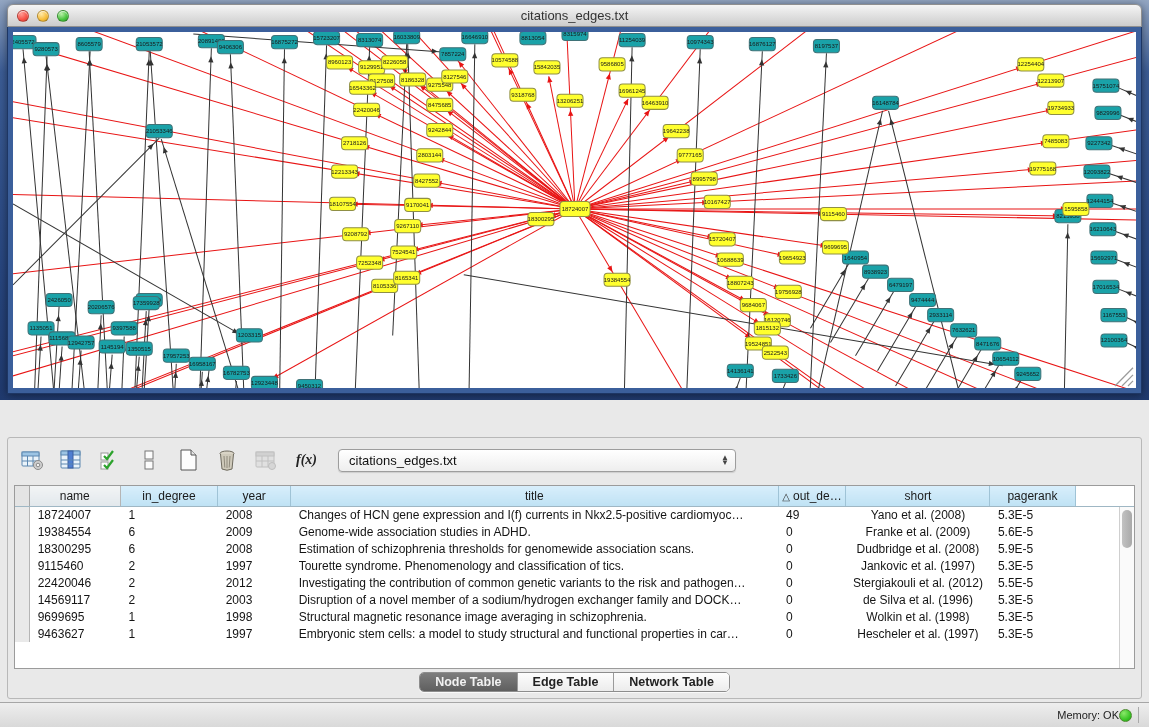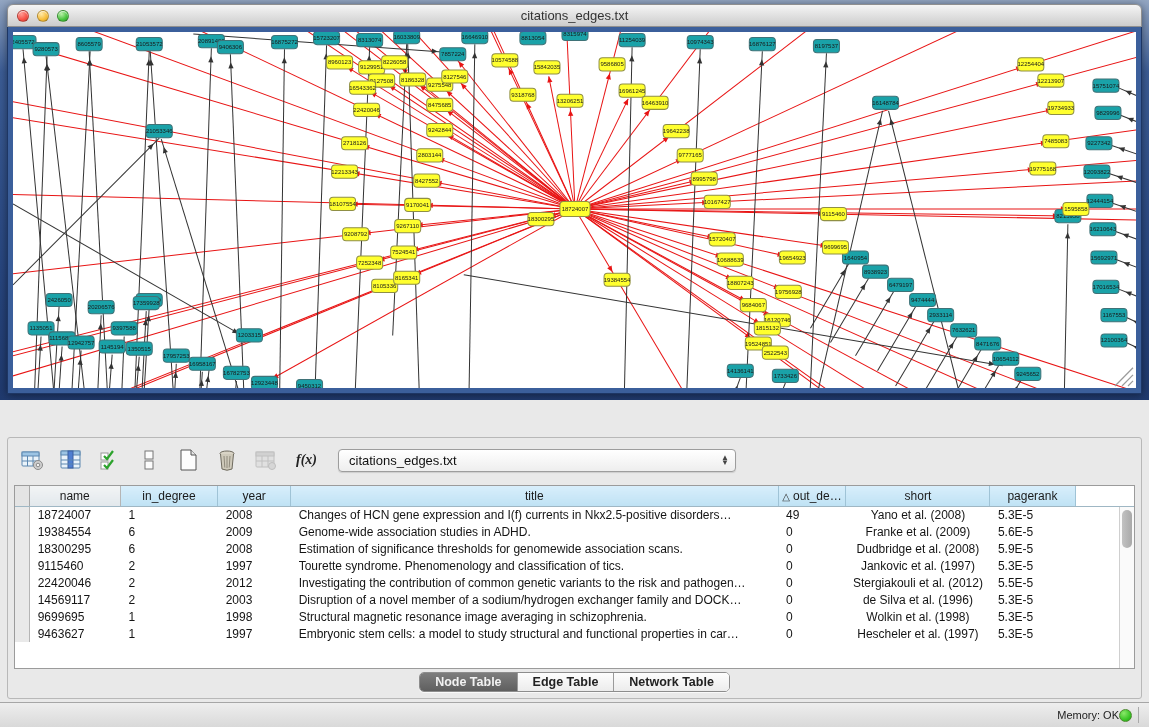--- a/index.html
+++ b/index.html
@@ -915,21 +915,21 @@
               <th class=""><span>pagerank</span></th>
               <th class="filler"></th>
             </tr>
           </thead>
           <tbody>
             <tr>
               <td class="gutter"></td>
               <td>18724007</td>
               <td>1</td>
               <td>2008</td>
-              <td>Changes of HCN gene expression and I(f) currents in Nkx2.5-positive disorders…</td>
+              <td>Changes of HCN gene expression and I(f) currents in Nkx2.5-positive cardiomyoc…</td>
               <td>49</td>
               <td class="center">Yano et al. (2008)</td>
               <td>5.3E-5</td>
               <td></td>
             </tr>
             <tr>
               <td class="gutter"></td>
               <td>19384554</td>
               <td>6</td>
               <td>2009</td>
@@ -937,21 +937,21 @@
               <td>0</td>
               <td class="center">Franke et al. (2009)</td>
               <td>5.6E-5</td>
               <td></td>
             </tr>
             <tr>
               <td class="gutter"></td>
               <td>18300295</td>
               <td>6</td>
               <td>2008</td>
-              <td>Estimation of significance thresholds for genomewide association scans.</td>
+              <td>Estimation of schizophrenia thresholds for genomewide association scans.</td>
               <td>0</td>
               <td class="center">Dudbridge et al. (2008)</td>
               <td>5.9E-5</td>
               <td></td>
             </tr>
             <tr>
               <td class="gutter"></td>
               <td>9115460</td>
               <td>2</td>
               <td>1997</td>

